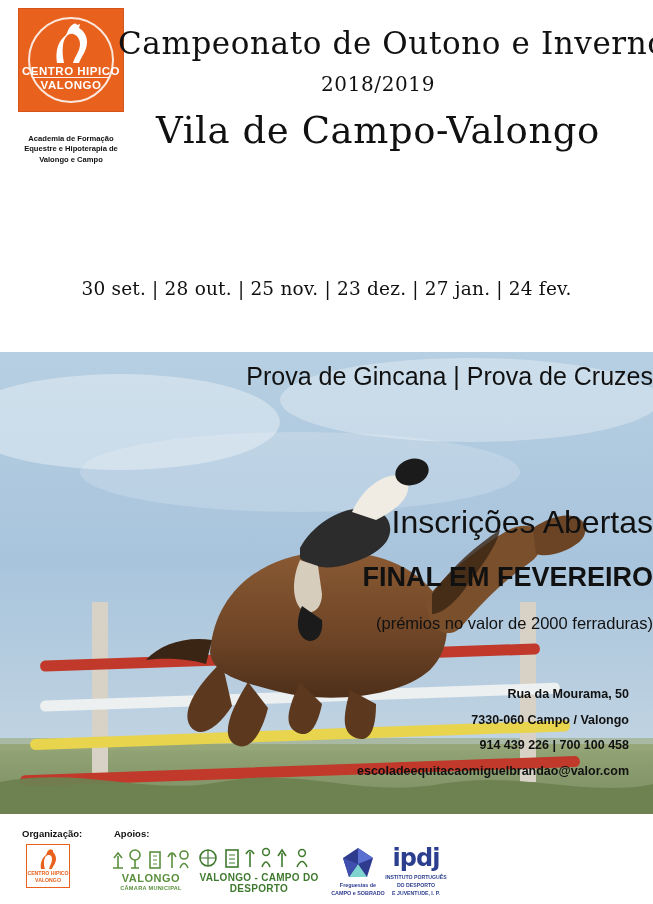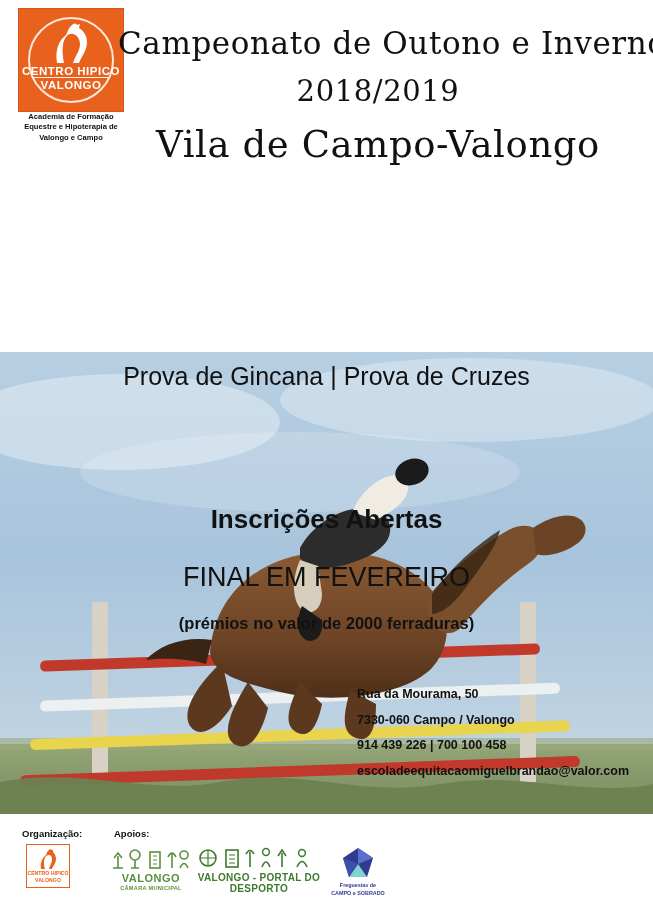--- a/index.html
+++ b/index.html
@@ -58,21 +58,21 @@
     text-align: center;
   }
   #logo-mark .l1 { top: 56px; font-size: 11.5px; }
   #logo-mark .l2 { top: 70px; font-size: 11.5px; }
   #logo-mark .bar {
     position: absolute;
     left: 14px; right: 14px; top: 68px;
     height: 1px; background: #ffffff; opacity: .9;
   }
   #logo-sub {
-    margin-top: 0;
+    margin-top: 22px;
     font-size: 7.6px;
     font-weight: bold;
     line-height: 1.38;
     color: #111;
   }
 
   
   #headline {
     position: absolute;
     left: 118px; top: 18px;
@@ -81,21 +81,21 @@
     font-family: "DejaVu Serif", serif;
     color: #111;
   }
   #headline .h-line {
     font-size: 31px;
     line-height: 1.62;
     letter-spacing: .6px;
     font-weight: normal;
     white-space: nowrap;
   }
-  #headline .h-line.l2 { font-size: 29px; }
+  #headline .h-line.l2 { font-size: 20px; }
   #headline .h-line.l3 { font-size: 37px; }
 
   
   #dates {
     position: absolute;
     left: 0; right: 0; top: 278px;
     text-align: center;
     font-family: "DejaVu Serif", serif;
     font-size: 18.5px;
     color: #111;
@@ -114,34 +114,35 @@
 
   
   #overlay {
     position: absolute;
     left: 0; top: 352px;
     width: 653px; height: 462px;
   }
   .ov-line {
     position: absolute;
     width: 100%;
-    text-align: center;
+    text-align: right;
     color: #111;
     font-family: "Liberation Sans", sans-serif;
   }
   #ov1 { top: 10px;  font-size: 25px; }
   #ov2 { top: 58px;  font-size: 25px; }
-  #ov3 { top: 152px; font-size: 26px; font-weight: bold; }
-  #ov4 { top: 210px; font-size: 27px; font-weight: normal; }
-  #ov5 { top: 262px; font-size: 16.5px; font-weight: bold; }
+  #ov3 { top: 152px; font-size: 32px; font-weight: normal; }
+  #ov4 { top: 210px; font-size: 27px; font-weight: bold; }
+  #ov5 { top: 262px; font-size: 16.5px; font-weight: normal; }
 
   
   #contact {
     position: absolute;
     right: 24px; top: 330px;
+    text-align: right;
     font-size: 12.5px;
     font-weight: bold;
     color: #111;
     line-height: 2.05;
   }
 
   
   #footer {
     position: absolute;
     left: 0; top: 814px;
@@ -241,20 +242,21 @@
       Academia de Formação<br>Equestre e Hipoterapia de<br>Valongo e Campo
     </div>
   </div>
 
   <div id="headline">
     <div class="h-line l1">Campeonato de Outono e Inverno</div>
     <div class="h-line l2">2018/2019</div>
     <div class="h-line l3">Vila de Campo-Valongo</div>
   </div>
 
+  <div id="dates">30 set. | 28 out. | 25 nov. | 23 dez. | 27 jan. | 24 fev.</div>
 
   <div id="photo">
     <svg viewBox="0 0 653 462" preserveAspectRatio="none" aria-hidden="true">
       <defs>
         <linearGradient id="sky" x1="0" y1="0" x2="0" y2="1">
           <stop offset="0%" stop-color="#b7cfe2"></stop>
           <stop offset="45%" stop-color="#a8c4dc"></stop>
           <stop offset="100%" stop-color="#c9d9e4"></stop>
         </linearGradient>
         <linearGradient id="horsebody" x1="0" y1="0" x2="0" y2="1">
@@ -368,29 +370,35 @@
           <rect x="30" y="6" width="12" height="17" stroke="#3f7a2e" stroke-width="1.6" fill="none"></rect>
           <path d="M33 11 h6 M33 15 h6 M33 19 h6" stroke="#3f7a2e" stroke-width="1.1"></path>
           <path d="M54 23 L54 8 M50 10 q4 -7 8 0" stroke="#3f7a2e" stroke-width="1.6" fill="none"></path>
           <circle cx="70" cy="8" r="3.4" stroke="#3f7a2e" stroke-width="1.5" fill="none"></circle>
           <path d="M66 23 q4 -10 8 0" stroke="#3f7a2e" stroke-width="1.6" fill="none"></path>
           <path d="M86 23 L86 9 M82 12 L86 6 L90 12" stroke="#3f7a2e" stroke-width="1.6" fill="none"></path>
           <circle cx="106" cy="9" r="3.4" stroke="#3f7a2e" stroke-width="1.5" fill="none"></circle>
           <path d="M101 23 q5 -11 10 0" stroke="#3f7a2e" stroke-width="1.6" fill="none"></path>
         </svg>
       </div>
-      <div class="sp-name nm1">VALONGO - PORTAL DO DESPORTO</div>
+      <div class="sp-name nm1">VALONGO - CAMPO DO DESPORTO</div>
     </div>
 
     <div class="sponsor" id="sp3">
       <svg class="gem" viewBox="0 0 34 34">
         <polygon points="17,2 32,12 26,31 8,31 2,12" fill="#2f3b8f"></polygon>
         <polygon points="17,2 32,12 17,18" fill="#5b6fd0"></polygon>
         <polygon points="17,18 26,31 8,31" fill="#7fd4d0"></polygon>
         <polygon points="2,12 17,18 8,31" fill="#3f4fae"></polygon>
       </svg>
       <div class="sp-name nm1">Freguesias de</div>
       <div class="sp-name nm2">CAMPO e SOBRADO</div>
     </div>
 
+    <div class="sponsor" id="sp4">
+      <div class="sp-name nm1">ipdj</div>
+      <div class="sp-name nm2">INSTITUTO PORTUGUÊS</div>
+      <div class="sp-name nm3">DO DESPORTO</div>
+      <div class="sp-name nm4">E JUVENTUDE, I. P.</div>
+    </div>
   </div>
 
 </div>
 
 </body></html>

